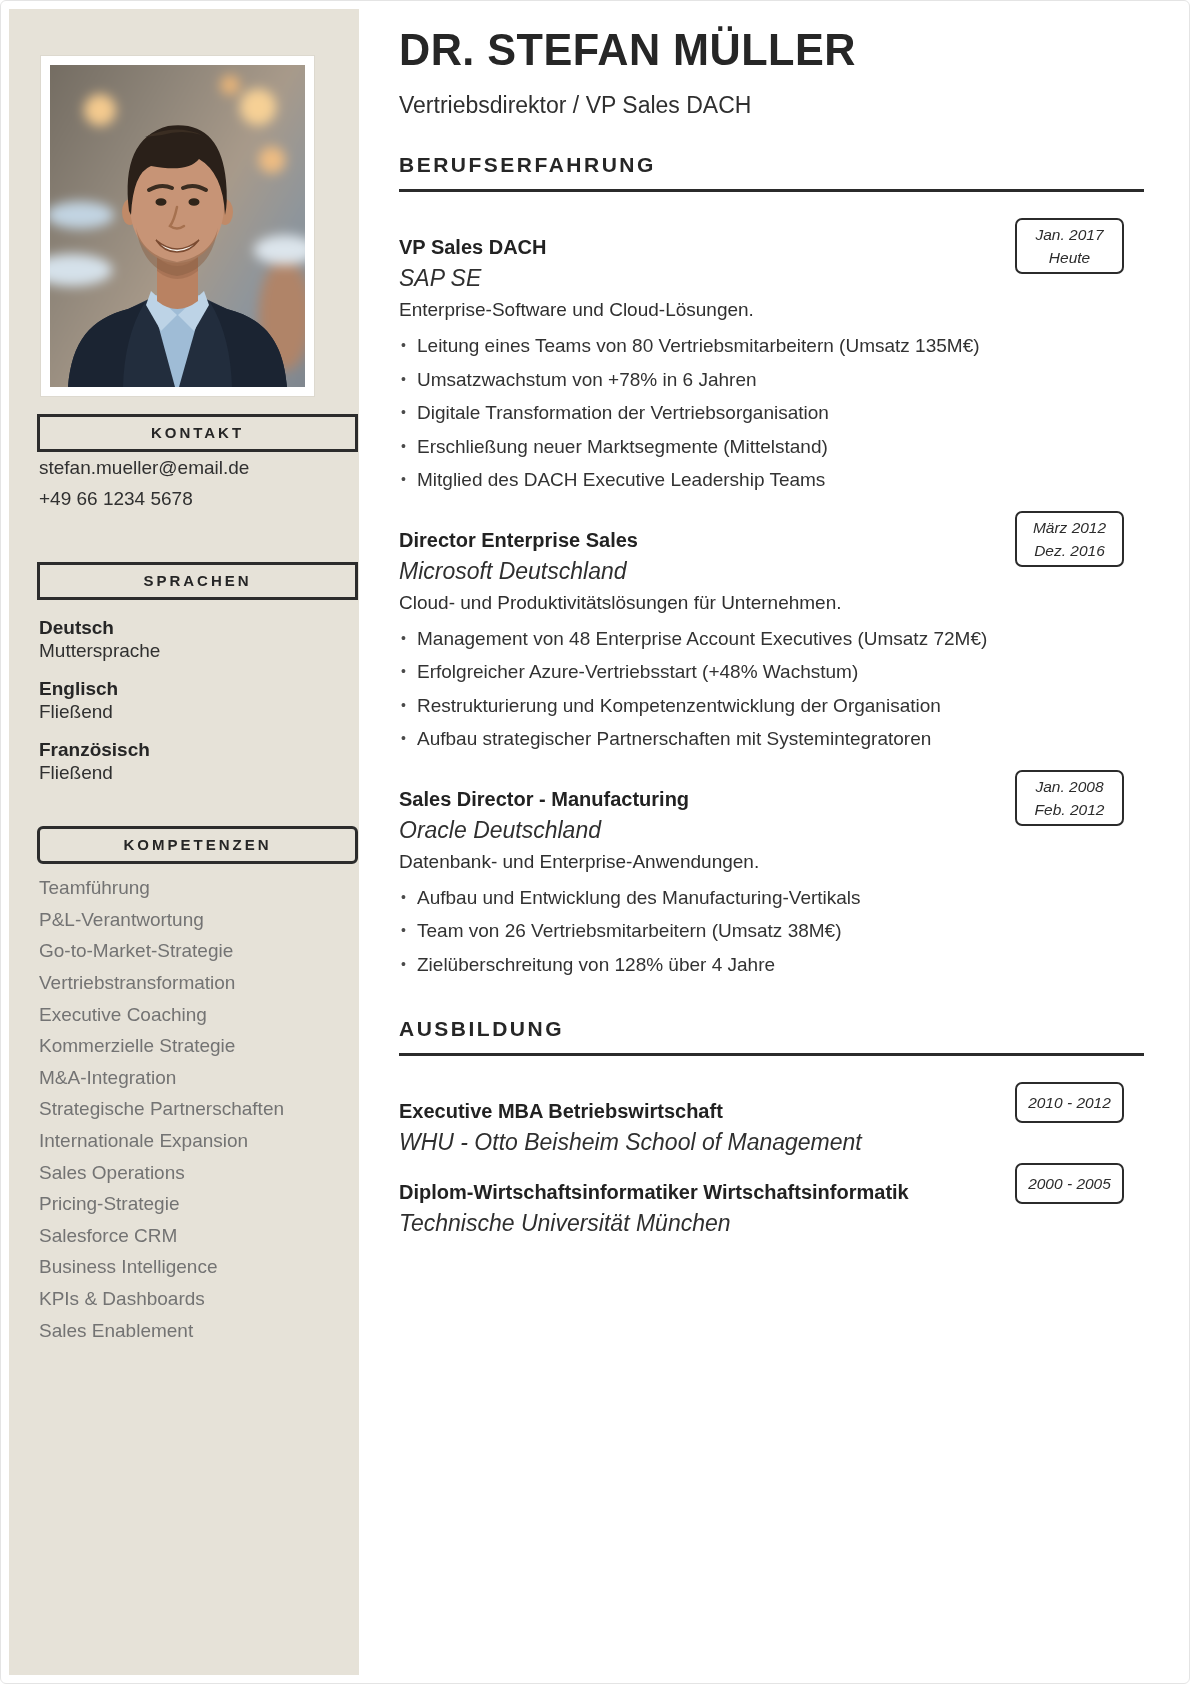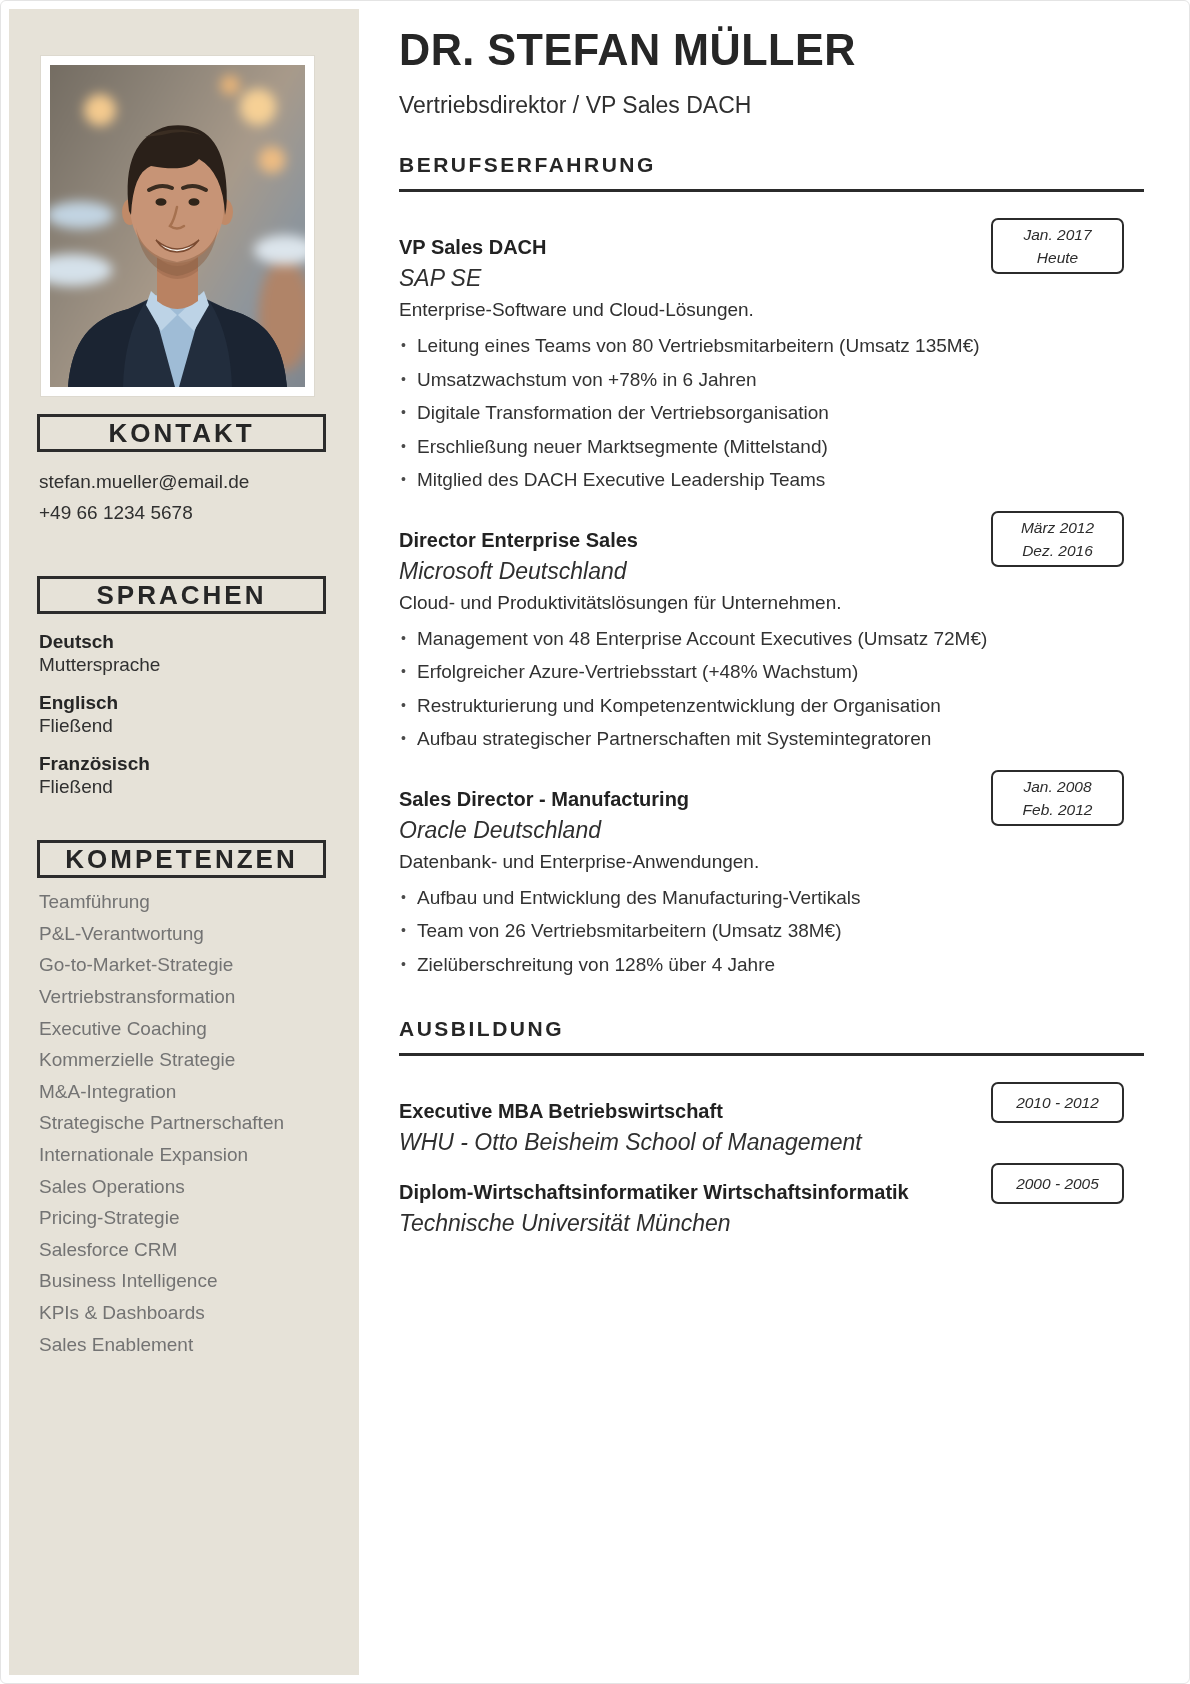--- a/index.html
+++ b/index.html
@@ -17,28 +17,28 @@
       radial-gradient(circle 30px at 220px 54px,#f6d095 60%,transparent 62%),
       radial-gradient(circle 22px at 234px 107px,#eebc82 60%,transparent 62%),
       radial-gradient(circle 16px at 192px 32px,#e8b478 60%,transparent 62%),
       radial-gradient(ellipse 55px 22px at 42px 162px,#c2d4e2 60%,transparent 64%),
       radial-gradient(ellipse 65px 26px at 34px 217px,#d5e1ea 60%,transparent 64%),
       radial-gradient(ellipse 50px 24px at 247px 197px,#dce5ec 60%,transparent 64%),
       radial-gradient(ellipse 45px 95px at 247px 262px,#b08468 55%,transparent 62%),
       linear-gradient(120deg,#70695f 0%,#8d8478 30%,#a89a8a 55%,#8d959c 75%,#7d848c 100%);}
   .photo svg{position:absolute;left:0;bottom:0;}
 
-  .side-box{box-sizing:border-box;width:289px;border:3px solid #2c2c2c;background:transparent;
-            text-align:center;font-weight:bold;font-size:26px;letter-spacing:3px;color:#262626;
+  .side-box{box-sizing:border-box;width:321px;border:3px solid #2c2c2c;background:transparent;
+            text-align:center;font-weight:bold;font-size:15px;letter-spacing:3px;color:#262626;
             line-height:32px;height:38px;}
   .box-contact{margin-top:18px;}
   .box-languages{margin-top:48px;}
-  .box-skills{margin-top:42px;}
-
-  .contact-lines{margin-top:14px;font-size:19px;line-height:31px;color:#303030;padding-left:2px;}
+  .box-skills{margin-top:42px;border-radius:6px;}
+
+  .contact-lines{font-size:19px;line-height:31px;color:#303030;padding-left:2px;}
 
   .languages{margin-top:16px;padding-left:2px;}
   .lang{margin-bottom:15px;}
   .lang-name{font-weight:bold;font-size:19px;line-height:23px;color:#262626;}
   .lang-level{font-size:19px;line-height:23px;color:#303030;}
 
   .skills{list-style:none;margin:8px 0 0 0;padding:0 0 0 2px;}
   .skills li{font-size:19px;line-height:23px;padding:4.3px 0;color:#737373;}
 
   
@@ -53,21 +53,21 @@
 
   .entry{position:relative;margin-top:42px;}
   .entry + .entry{margin-top:30px;}
   .entry h3{margin:0;font-size:20px;line-height:26px;font-weight:bold;color:#222;white-space:nowrap;}
   .company{margin:5px 0 0 0;font-size:23px;line-height:26px;font-style:italic;color:#2f2f2f;}
   .desc{margin:6px 0 0 0;font-size:19px;line-height:26px;color:#2f2f2f;}
   .bullets{list-style:none;margin:6px 0 0 0;padding:0;}
   .bullets li{font-size:19px;line-height:33.5px;color:#323232;padding-left:18px;position:relative;}
   .bullets li::before{content:"•";position:absolute;left:2px;top:0;font-size:14px;color:#4a4a4a;}
 
-  .date-box{position:absolute;top:-16px;right:20px;box-sizing:border-box;width:133px;
+  .date-box{position:absolute;top:-16px;right:20px;box-sizing:border-box;width:109px;
             border:2px solid #2b2b2b;border-radius:7px;background:#fff;text-align:center;
             font-style:italic;font-size:15.5px;line-height:23px;padding:3px 4px;color:#2c2c2c;z-index:2;}
   .date-box span{display:block;}
   .date-box.single{padding:7px 4px;}
 </style>
 </head>
 <body>
 
 <div class="page">
 

